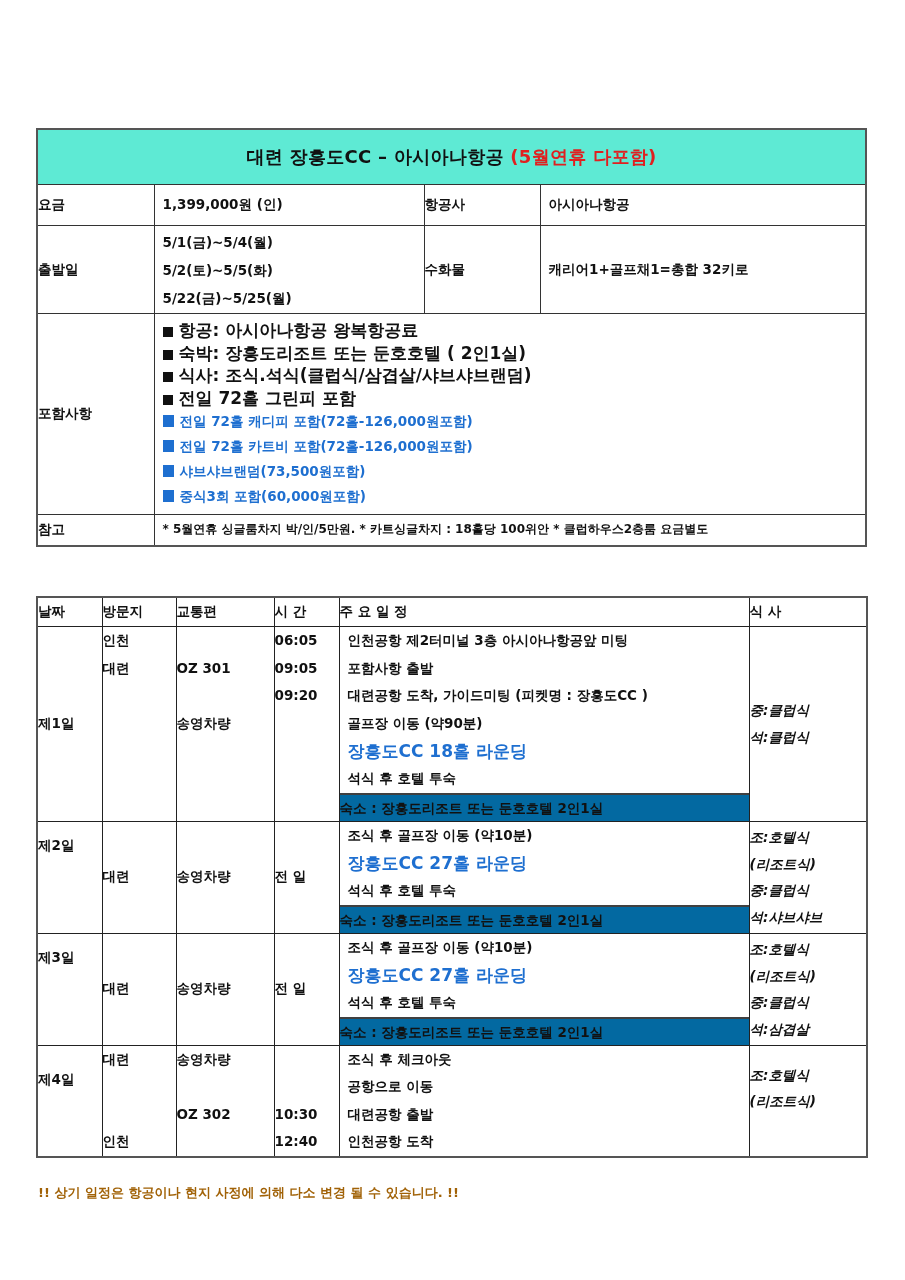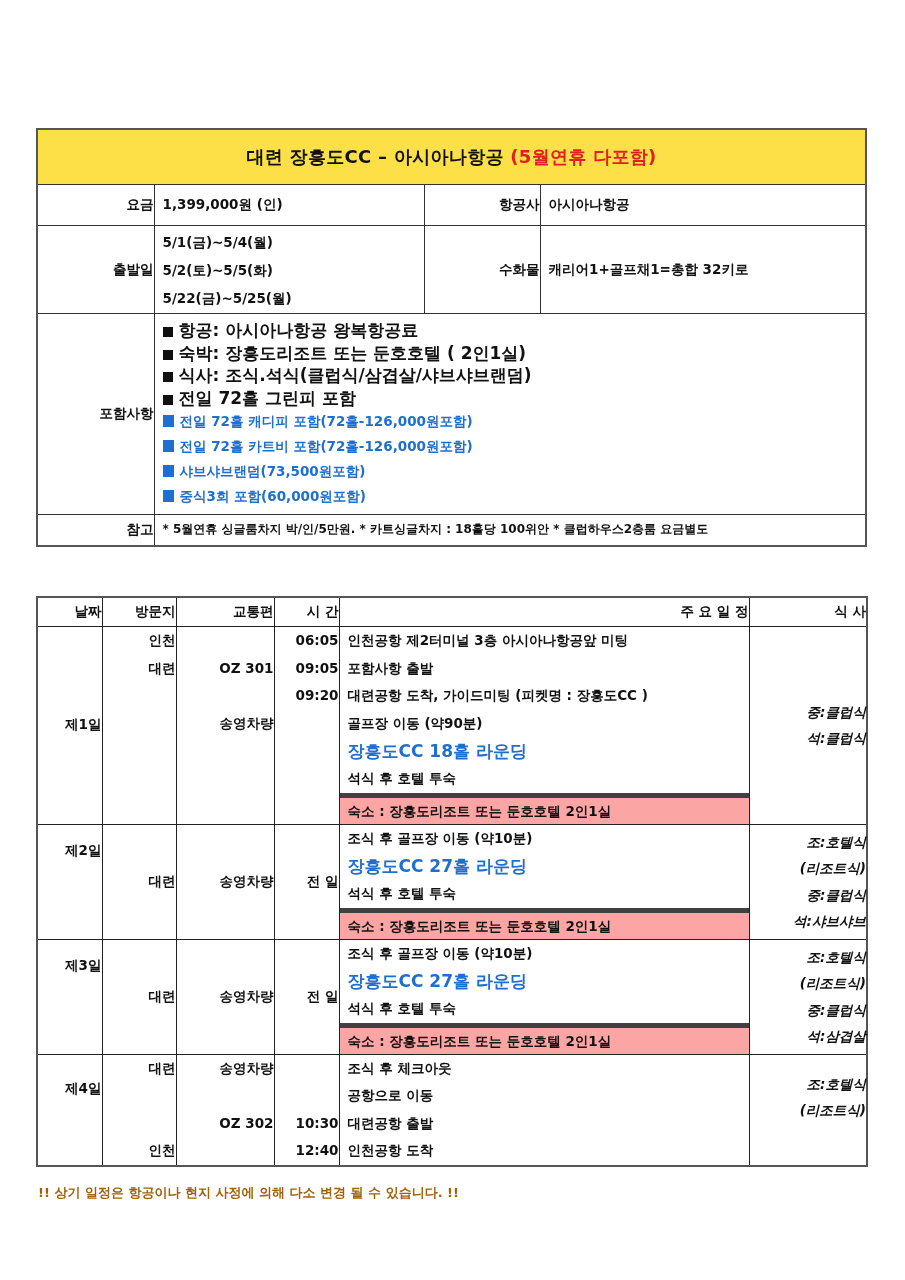--- a/index.html
+++ b/index.html
@@ -3,40 +3,40 @@
 <meta charset="utf-8">
 <style>
   html, body { margin: 0; padding: 0; background: #ffffff; }
   body { width: 905px; height: 1280px; position: relative; font-family: "DejaVu Sans", "Liberation Sans", sans-serif; color: #111; overflow: hidden; }
   table { border-collapse: collapse; position: absolute; table-layout: fixed; }
   td { border: 1px solid #222; padding: 0; font-size: 13.5px; font-weight: bold; vertical-align: middle; }
 
   
   #summary { left: 36px; top: 128px; width: 831px; border: 2px solid #555; }
   #summary td { border-color: #333; }
-  .title-cell { background: #fde047; height: 54px; text-align: center; font-size: 18px; letter-spacing: 0.3px; }
+  .title-cell { background: #5eead4; height: 54px; text-align: center; font-size: 18px; letter-spacing: 0.3px; }
   .title-red { color: #e02020; }
-  .label { text-align: right; }
+  .label { text-align: left; }
   .val { padding-left: 8px; }
   .dates div { line-height: 28px; }
   .inc-list div { line-height: 22.5px; font-size: 17px; }
   .inc-list .blue { color: #1e6fd0; font-size: 13.5px; line-height: 25px; }
   .sq { display: inline-block; width: 10px; height: 10px; background: #111; margin-right: 6px; vertical-align: -1px; }
   .blue .sq { background: #1e6fd0; width: 11px; height: 12px; }
   .red { color: #d8202a; }
   .note { font-size: 12px; }
 
   
   #itin { left: 36px; top: 596px; width: 832px; border: 2px solid #555; }
-  #itin td { text-align: right; }
+  #itin td { text-align: left; }
   .hdr td { height: 28px; font-size: 13.5px; }
   .sched { text-align: left !important; padding-left: 8px !important; }
   .line { line-height: 27.5px; font-size: 13.5px; }
   .round { color: #1e6fd0; font-size: 17px; line-height: 28px; }
-  .stay { background: #fca5a5; border-top: 5px solid #404040; margin-left: -8px; padding-left: 8px; line-height: 26px; }
+  .stay { background: #0369a1; border-top: 2px solid #404040; margin-left: -8px; padding-left: 0; line-height: 26px; }
   .meals div { line-height: 26.5px; font-style: italic; }
   .footnote { position: absolute; left: 38px; top: 1184px; color: #a16207; font-weight: bold; font-size: 13px; }
 </style>
 </head>
 <body>
 
 <table id="summary">
   <colgroup>
       <col style="width:117px">
       <col style="width:270px">

